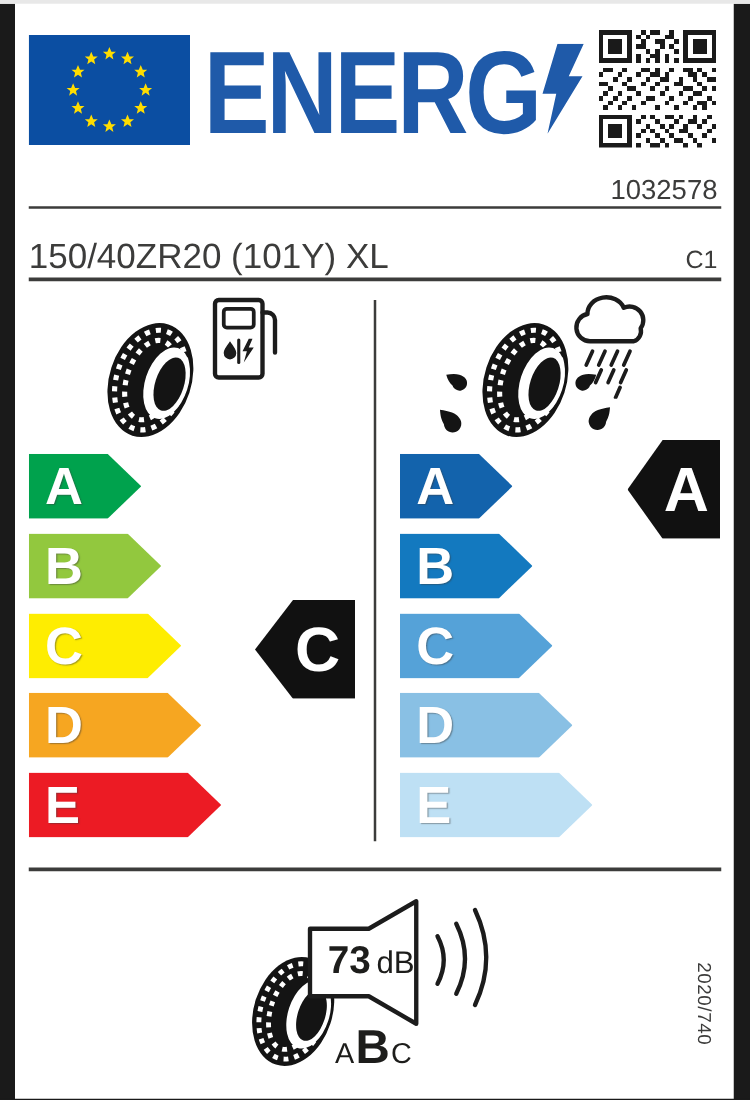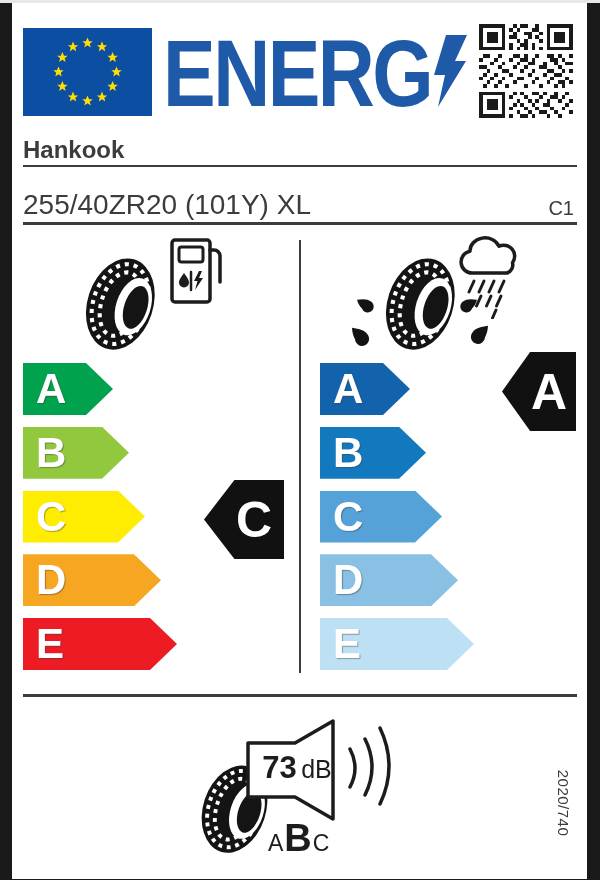--- a/index.html
+++ b/index.html
@@ -118,23 +118,23 @@
              M1,16h1v1h-1z M4,16h1v1h-1z M7,16h1v1h-1z M12,16h1v1h-1z M16,16h1v1h-1z M20,16h1v1h-1z M22,16h1v1h-1z
              M9,18h1v1h-1z M11,18h1v1h-1z M14,18h2v1h-2z M17,18h1v1h-1z M20,18h1v1h-1z M23,18h1v1h-1z
              M8,19h1v1h-1z M12,19h1v1h-1z M16,19h1v1h-1z M19,19h2v1h-2z M22,19h1v1h-1z
              M10,20h1v1h-1z M13,20h1v1h-1z M15,20h1v1h-1z M18,20h1v1h-1z M21,20h1v1h-1z M24,20h1v1h-1z
              M9,21h1v1h-1z M11,21h1v1h-1z M14,21h1v1h-1z M17,21h2v1h-2z M23,21h1v1h-1z
              M8,22h1v1h-1z M12,22h1v1h-1z M15,22h1v1h-1z M19,22h1v1h-1z M22,22h1v1h-1z
              M10,23h1v1h-1z M13,23h1v1h-1z M16,23h2v1h-2z M20,23h1v1h-1z M24,23h1v1h-1z
              M8,24h1v1h-1z M11,24h2v1h-2z M14,24h1v1h-1z M18,24h1v1h-1z M21,24h1v1h-1z"></path>
   </svg>
 
-  <div class="abs brand">Hankook</div>
+  <div class="abs artnum">1032578</div>
   <div class="abs rule rule1"></div>
-  <div class="abs size">255/40ZR20 (101Y) XL</div>
+  <div class="abs size">150/40ZR20 (101Y) XL</div>
   <div class="abs tclass">C1</div>
   <div class="abs rule rule2"></div>
 
   <div class="abs divider"></div>
 
   <svg class="abs" style="left:84px;top:250px" width="82" height="106" viewBox="0 0 100 125">
       <use href="#tireShape"></use>
     </svg>
   <svg class="abs" style="left:168px;top:233px" width="58" height="78" viewBox="0 0 58 78" fill="none" stroke="#1c1c1c" stroke-width="3.5" stroke-linecap="round" stroke-linejoin="round">
     <rect x="4" y="4" width="38" height="62" rx="3"></rect>

